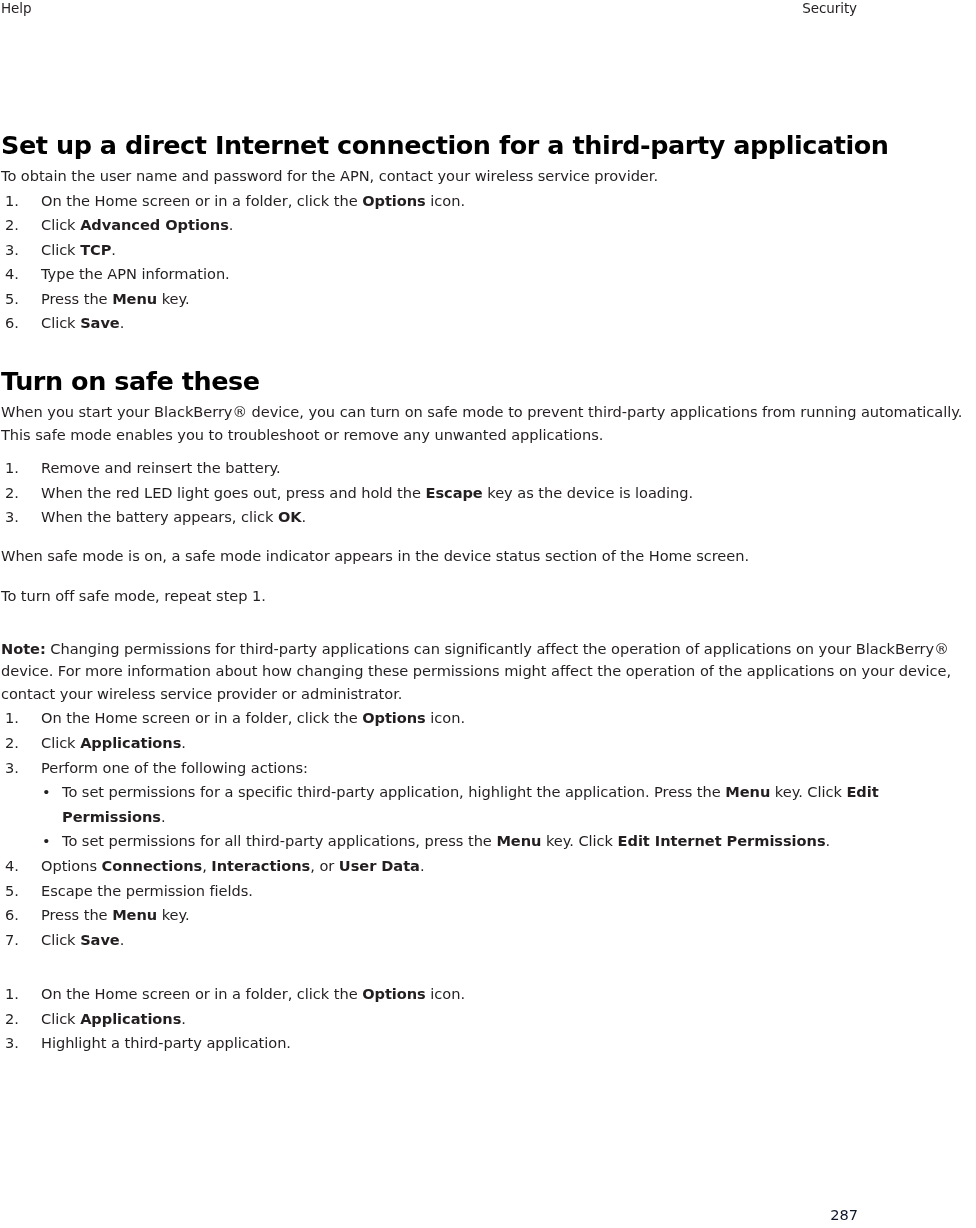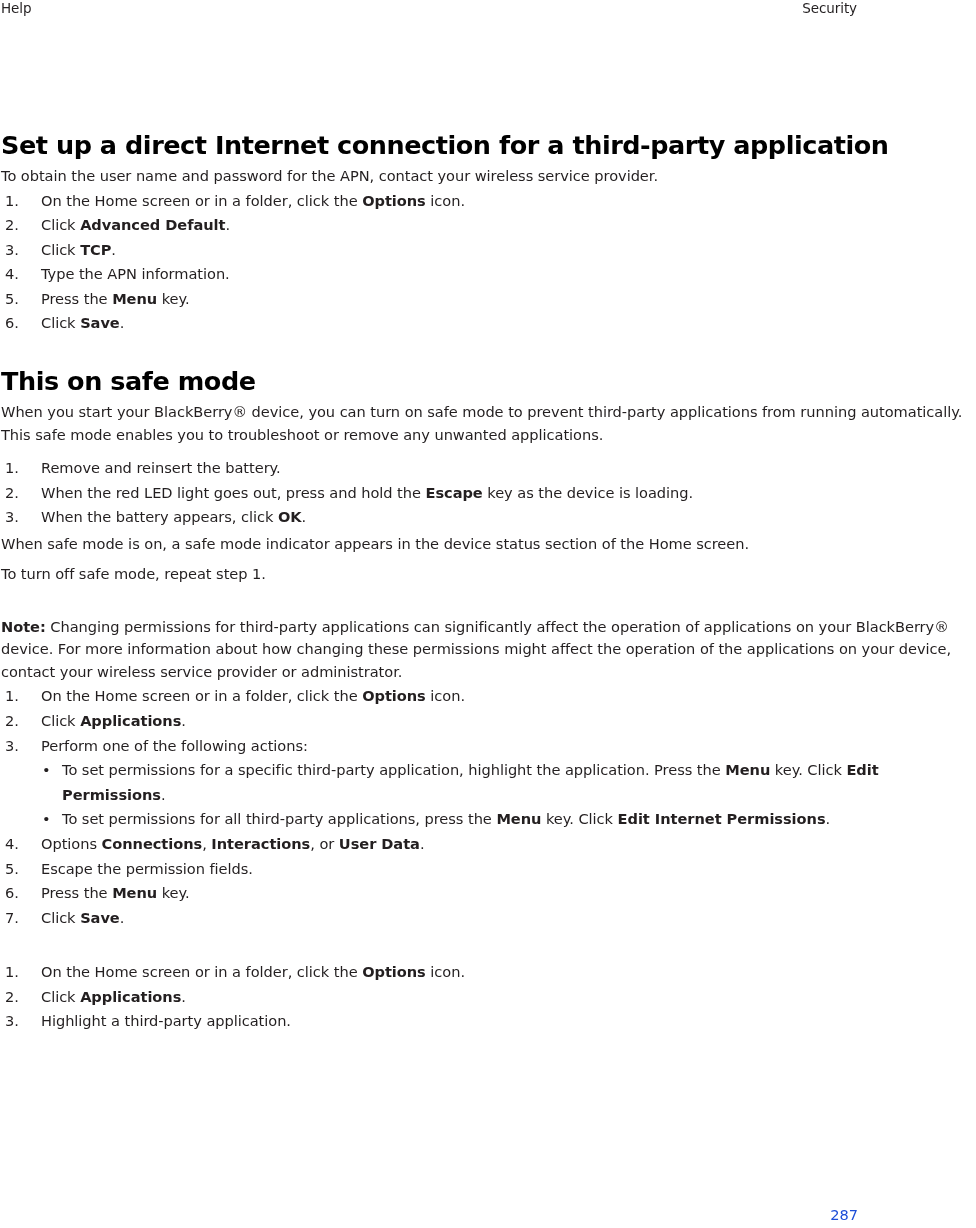--- a/index.html
+++ b/index.html
@@ -58,21 +58,21 @@
   }
   .section + .section { margin-top: 30px; }
 
   p.body-text {
     font-size: 14.6px;
     line-height: 22.5px;
     margin: 0 0 0 0;
     letter-spacing: -0.05px;
     color: #231f20;
   }
-  p.body-text + p.body-text { margin-top: 8px; }
+  p.body-text + p.body-text { margin-top: 18px; }
 
   
   ol.steps {
     list-style: none;
     margin: 1px 0 0 0;
     padding: 0;
     counter-reset: stepnum;
   }
   ol.steps > li.step {
     position: relative;
@@ -114,21 +114,21 @@
 
   b, .bold { font-weight: bold; }
 
   
   .page-number {
     position: absolute;
     right: 2px;
     bottom: 4px;
     font-size: 14.6px;
     line-height: 18px;
-    color: #1d4ed8;
+    color: #0f172a;
   }
 </style>
 </head>
 <body>
 
 <div class="page">
 
   <div class="running-header">
     <span class="hdr-left">Help</span>
     <span class="hdr-right">Security</span>
@@ -139,21 +139,21 @@
     <div class="section">
       <h1 class="section-title">Set up a direct Internet connection for a third-party application</h1>
       <p class="body-text">To obtain the user name and password for the APN, contact your wireless service provider.</p>
       <ol class="steps">
         <li class="step">
           <span class="step-num">1.</span>
           <span>On the Home screen or in a folder, click the </span><b>Options</b><span> icon.</span>
         </li>
         <li class="step">
           <span class="step-num">2.</span>
-          <span>Click </span><b>Advanced Default</b><span>.</span>
+          <span>Click </span><b>Advanced Options</b><span>.</span>
         </li>
         <li class="step">
           <span class="step-num">3.</span>
           <span>Click </span><b>TCP</b><span>.</span>
         </li>
         <li class="step">
           <span class="step-num">4.</span>
           <span>Type the APN information.</span><b></b><span></span>
         </li>
         <li class="step">
@@ -161,37 +161,37 @@
           <span>Press the </span><b>Menu</b><span> key.</span>
         </li>
         <li class="step">
           <span class="step-num">6.</span>
           <span>Click </span><b>Save</b><span>.</span>
         </li>
       </ol>
     </div>
 
     <div class="section">
-      <h1 class="section-title">This on safe mode</h1>
+      <h1 class="section-title">Turn on safe these</h1>
       <p class="body-text">When you start your BlackBerry® device, you can turn on safe mode to prevent third-party applications from running automatically. This safe mode enables you to troubleshoot or remove any unwanted applications.</p>
       <ol class="steps" style="margin-top:10px;">
         <li class="step">
           <span class="step-num">1.</span>
           <span>Remove and reinsert the battery.</span><b></b><span></span>
         </li>
         <li class="step">
           <span class="step-num">2.</span>
           <span>When the red LED light goes out, press and hold the </span><b>Escape</b><span> key as the device is loading.</span>
         </li>
         <li class="step">
           <span class="step-num">3.</span>
           <span>When the battery appears, click </span><b>OK</b><span>.</span>
         </li>
       </ol>
-      <p class="body-text" style="margin-top:3px;">When safe mode is on, a safe mode indicator appears in the device status section of the Home screen.</p>
+      <p class="body-text" style="margin-top:15px;">When safe mode is on, a safe mode indicator appears in the device status section of the Home screen.</p>
       <p class="body-text">To turn off safe mode, repeat step 1.</p>
     </div>
 
     <div class="section">
       <p class="body-text"><b>Note:</b><span>  Changing permissions for third-party applications can significantly affect the operation of applications on your BlackBerry® device. For more information about how changing these permissions might affect the operation of the applications on your device, contact your wireless service provider or administrator.</span></p>
       <ol class="steps">
         <li class="step">
           <span class="step-num">1.</span>
           <span>On the Home screen or in a folder, click the </span><b>Options</b><span> icon.</span>
         </li>

